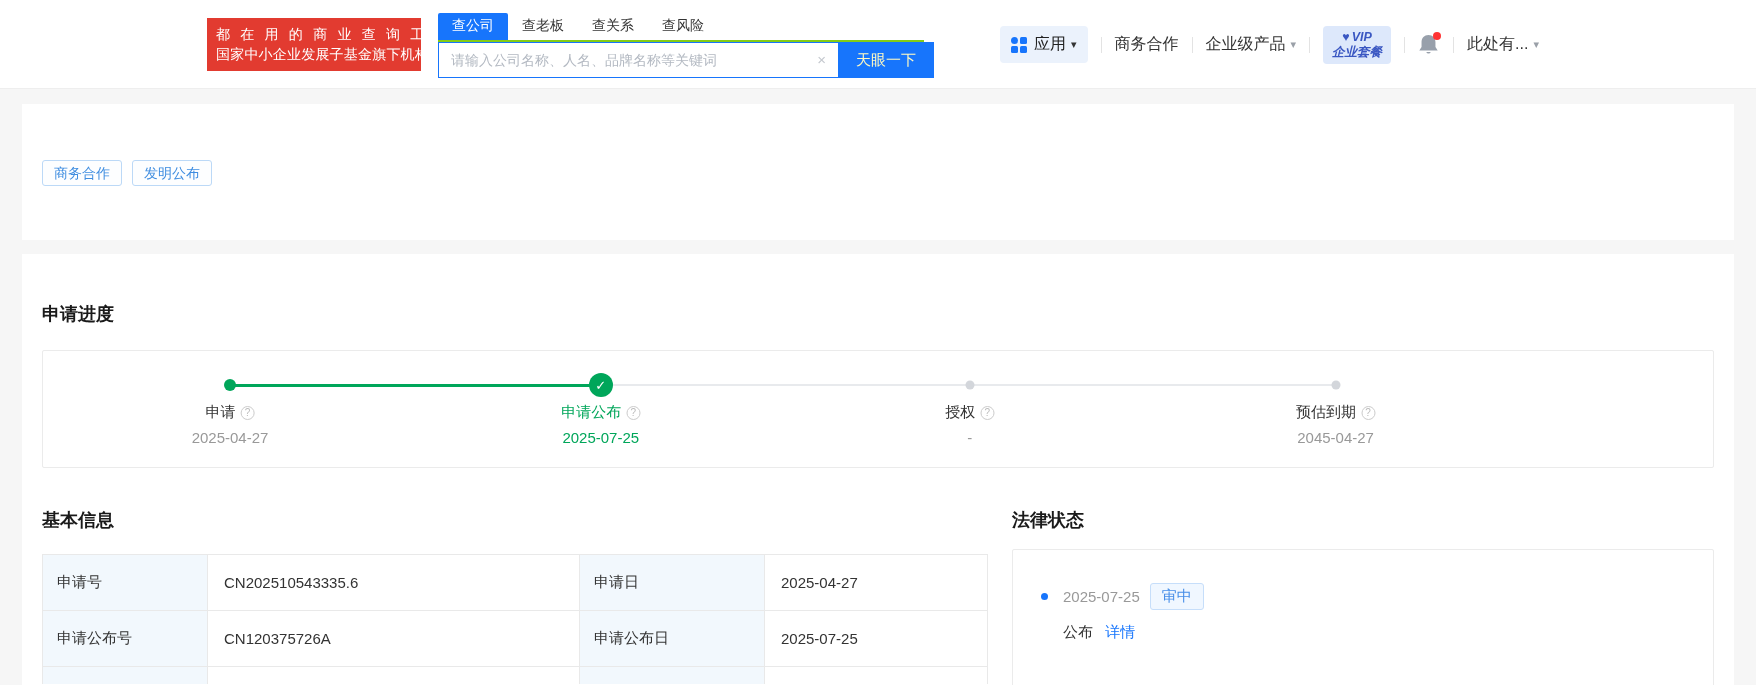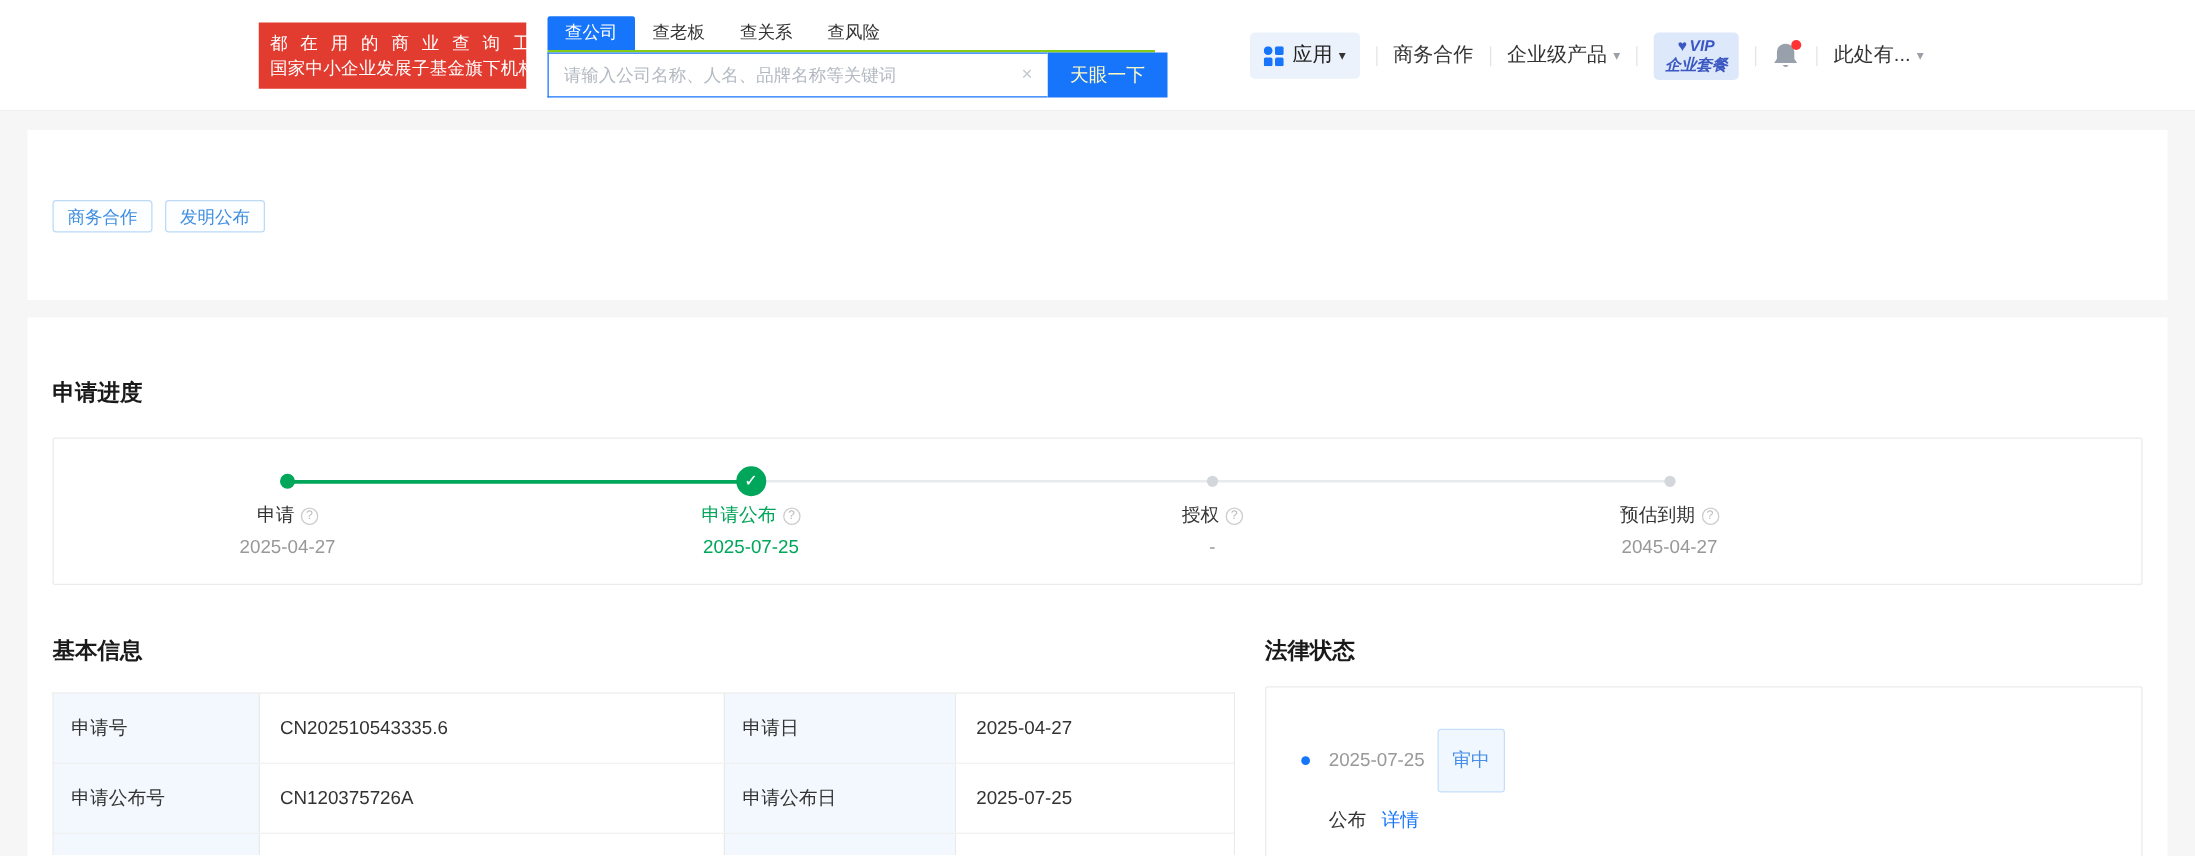--- a/index.html
+++ b/index.html
@@ -80,21 +80,21 @@
   .cell-label { background:#f2f8fd; padding-left:14px; color:#333; }
   .cell-value { padding-left:16px; color:#333; background:#fff; }
   .info-row.partial { height:17px; border-bottom:none; }
   .info-row.partial .cell { height:17px; }
 
   .legal-box { margin-top:17px; border:1px solid #ebebeb; border-radius:2px; height:300px; padding:33px 0 0 28px; }
   .legal-line1 { display:flex; align-items:center; }
   .legal-dot { width:7px; height:7px; border-radius:50%; background:#1775fc; margin-right:15px; }
   .legal-date { font-size:15px; color:#999; }
   .status-badge { margin-left:10px; font-size:15px; color:#478ee8; background:#f0f7ff; border:1px solid #c6defa;
-    border-radius:3px; padding:15px 11px; }
+    border-radius:3px; padding:3px 11px; }
   .legal-line2 { margin-top:13px; margin-left:22px; font-size:15px; color:#333; }
   .legal-link { color:#1775fc; cursor:pointer; margin-left:8px; }
 </style>
 </head>
 <body>
 
 <div class="header">
 
 
   <div class="banner">

